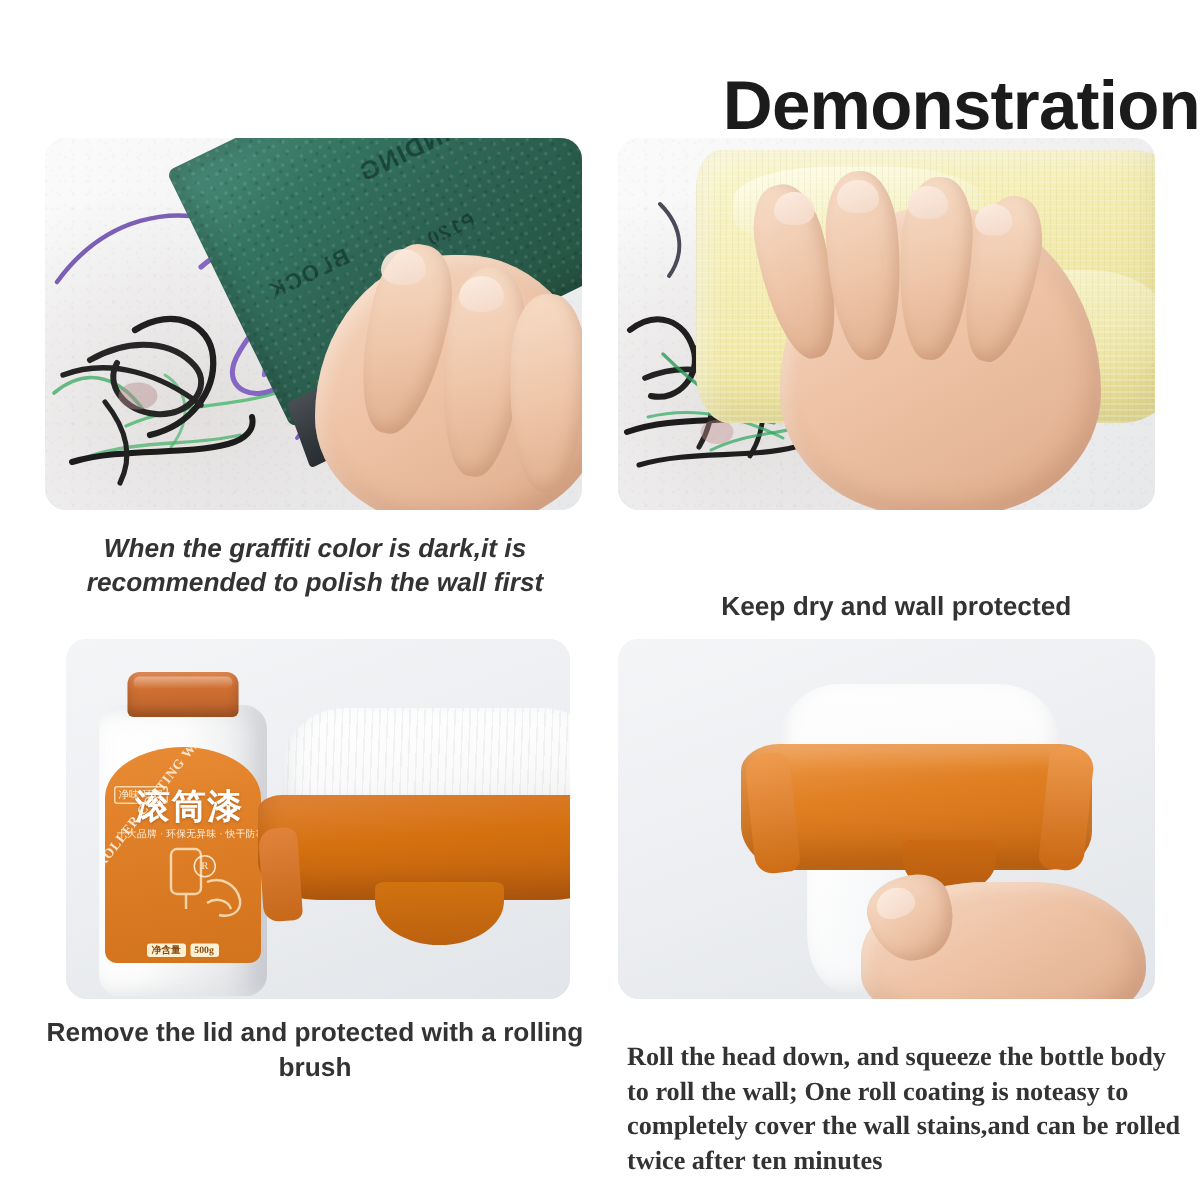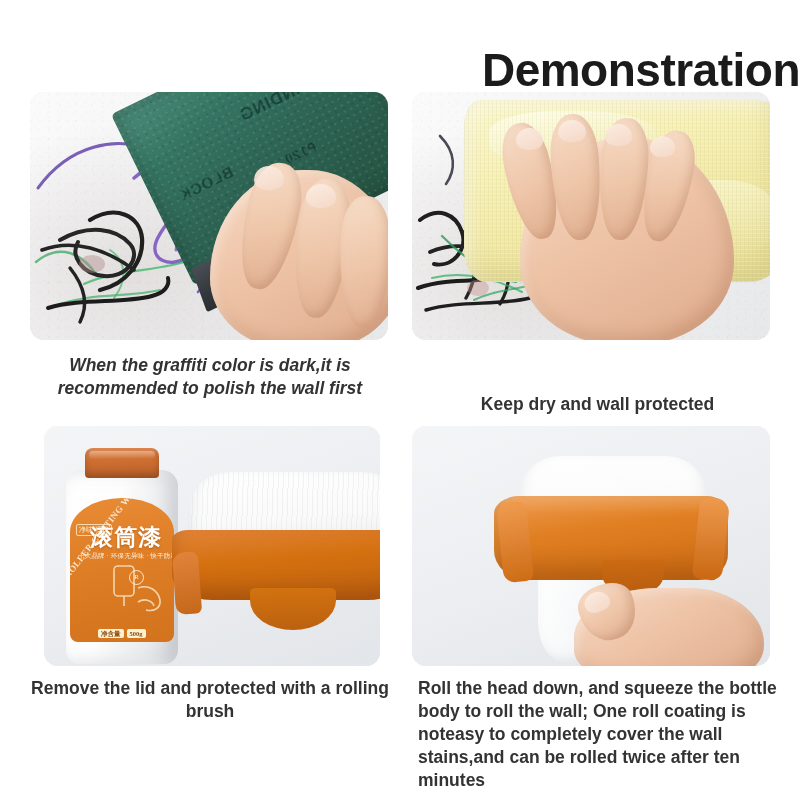--- a/index.html
+++ b/index.html
@@ -60,21 +60,21 @@
   #step-1 .step-photo { left: 30px;  top: 0px;   width: 358px; height: 248px; }
   #step-1 .caption    { left: 20px;  top: 262px; width: 380px; font-style: italic; }
 
   #step-2 .step-photo { left: 412px; top: 0px;   width: 358px; height: 248px; }
   #step-2 .caption    { left: 405px; top: 268px; width: 385px; margin-top: 33px; }
 
   #step-3 .step-photo { left: 44px;  top: 334px; width: 336px; height: 240px; font-family: Liberation Serif, serif; }
   #step-3 .caption    { left: 20px;  top: 585px; width: 380px; }
 
   #step-4 .step-photo { left: 412px; top: 334px; width: 358px; height: 240px; }
-  #step-4 .caption    { left: 418px; top: 585px; width: 370px; }
+  #step-4 .caption    { left: 418px; top: 601px; width: 370px; font-family: Liberation Serif, serif; }
 
   
   .wall-bg {
     position: absolute; inset: 0;
     background:
       radial-gradient(ellipse at 28% 72%, rgba(206,198,196,0.45) 0%, rgba(255,255,255,0) 58%),
       linear-gradient(128deg, #fbfbfb 0%, #f2f2f3 48%, #e7e8ea 100%);
   }
   .wall-texture {
     position: absolute; inset: 0;

